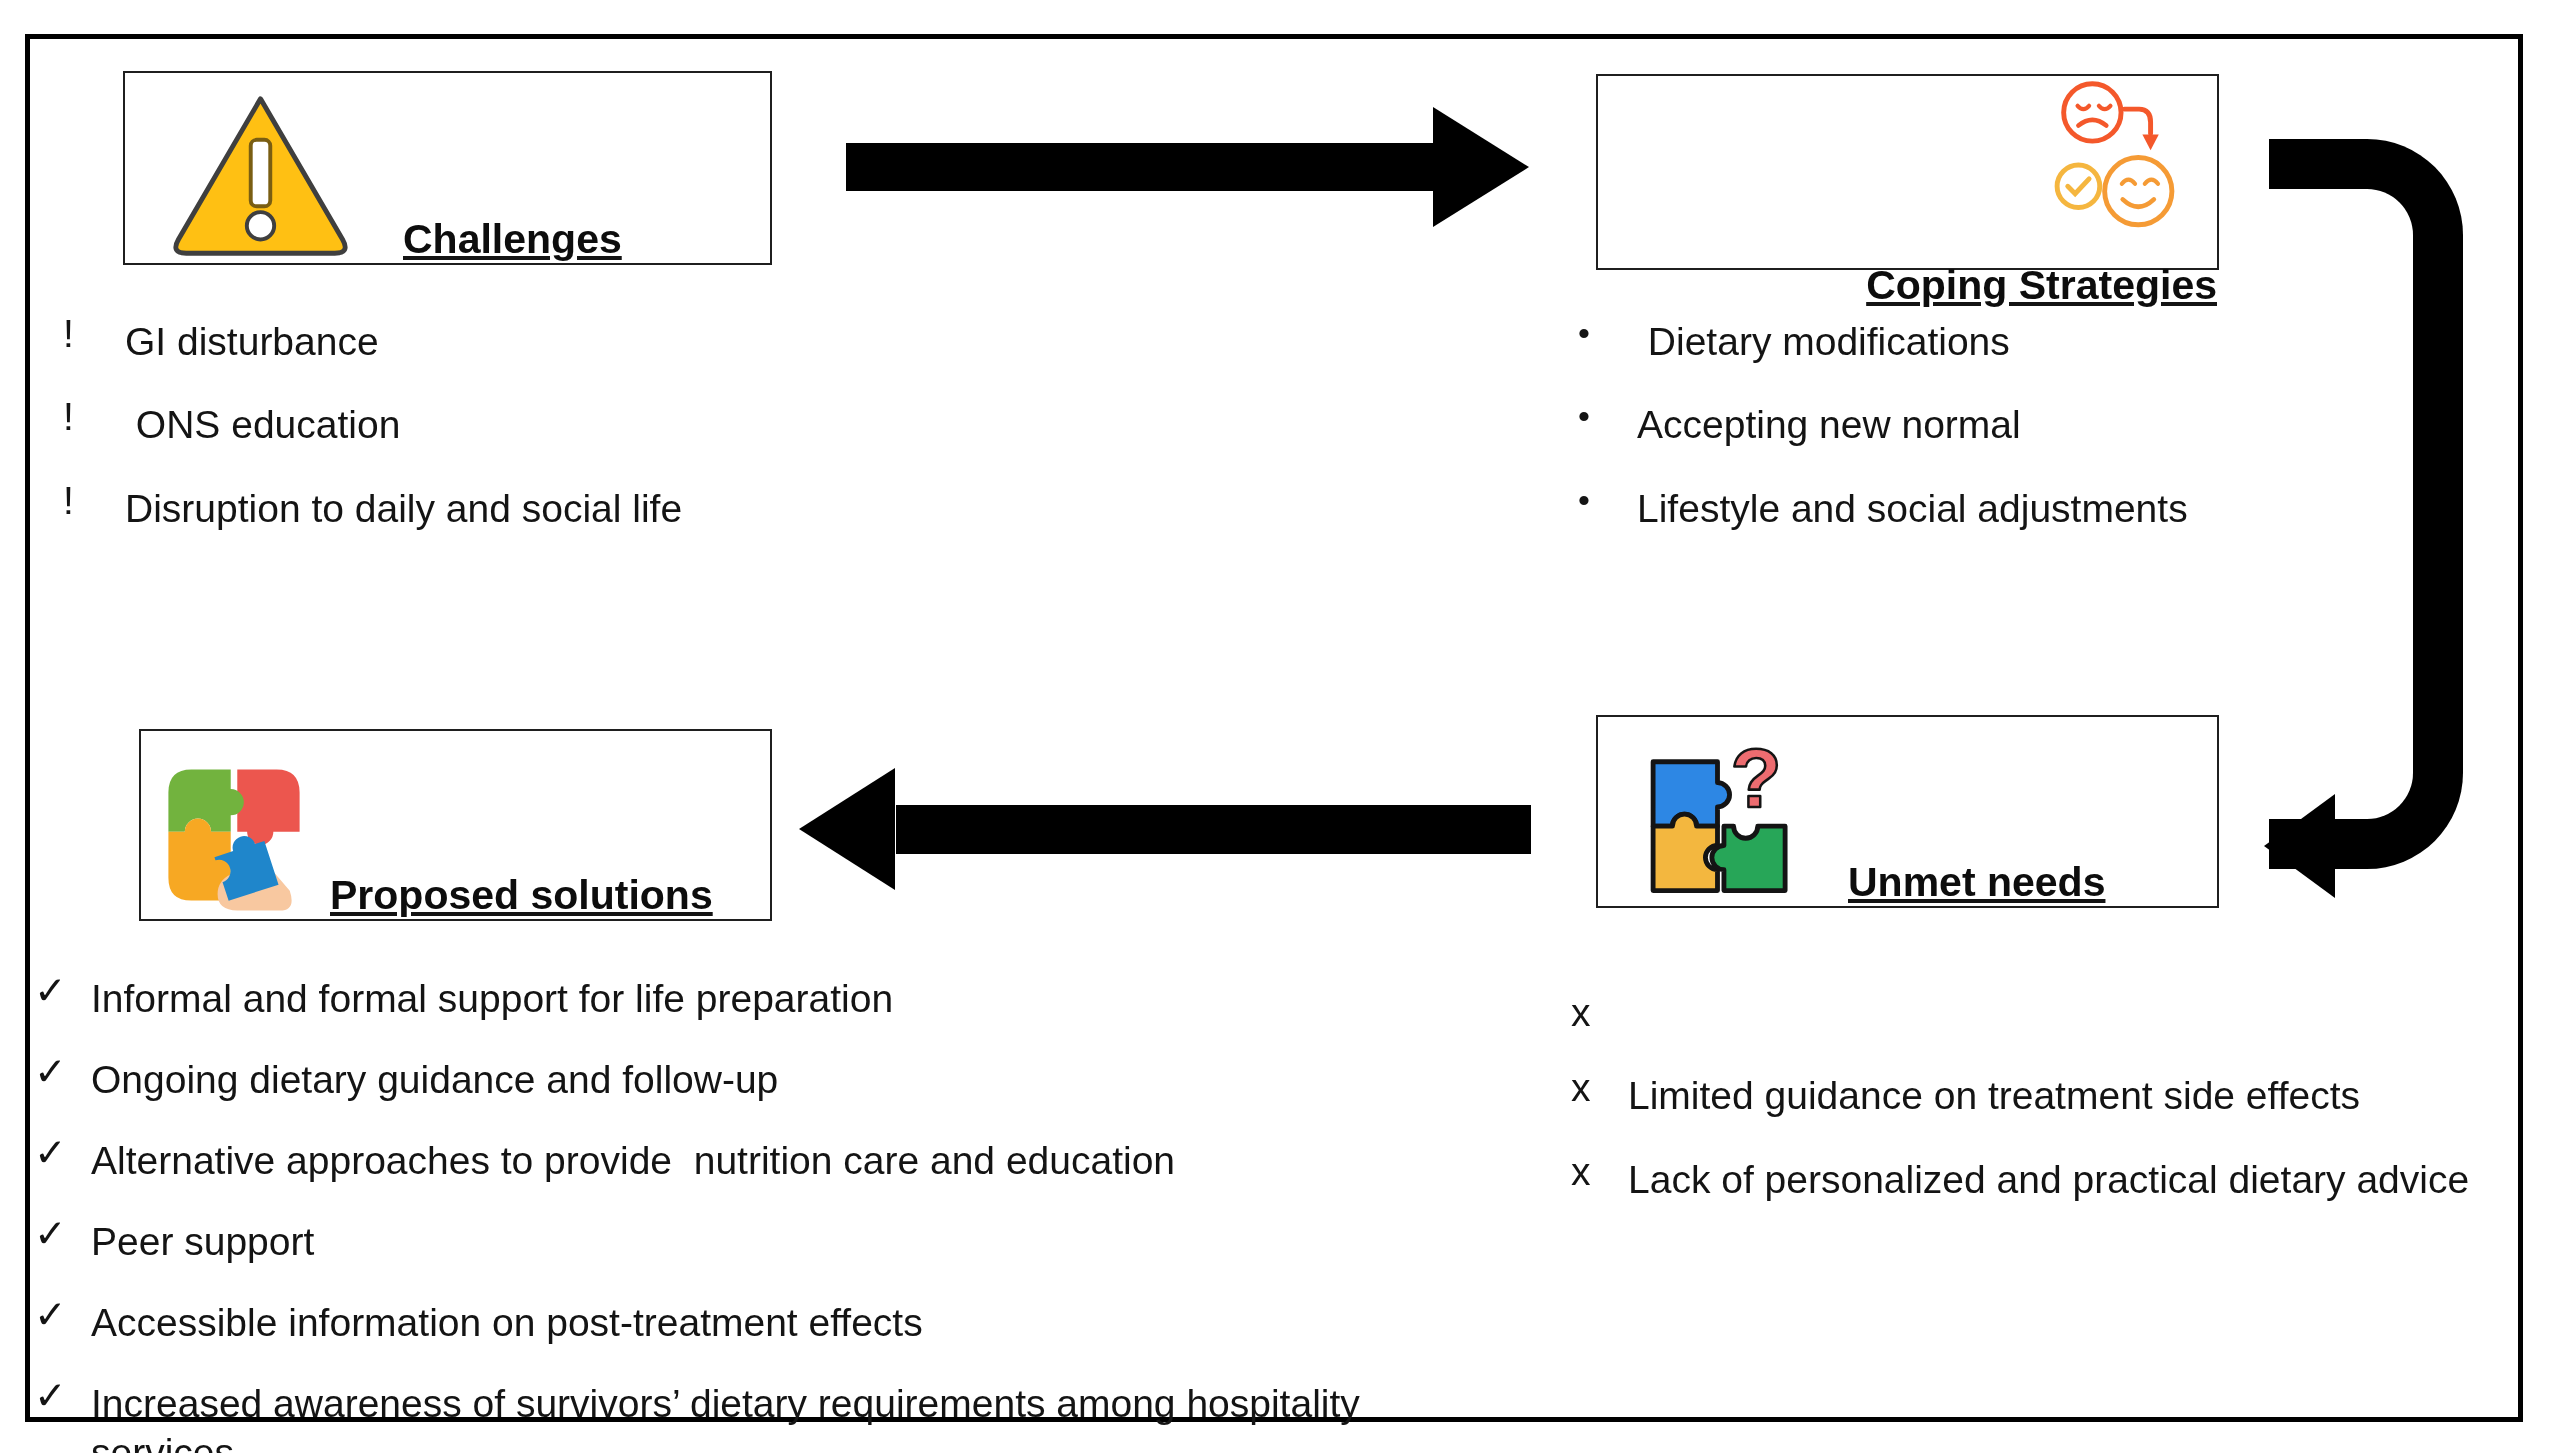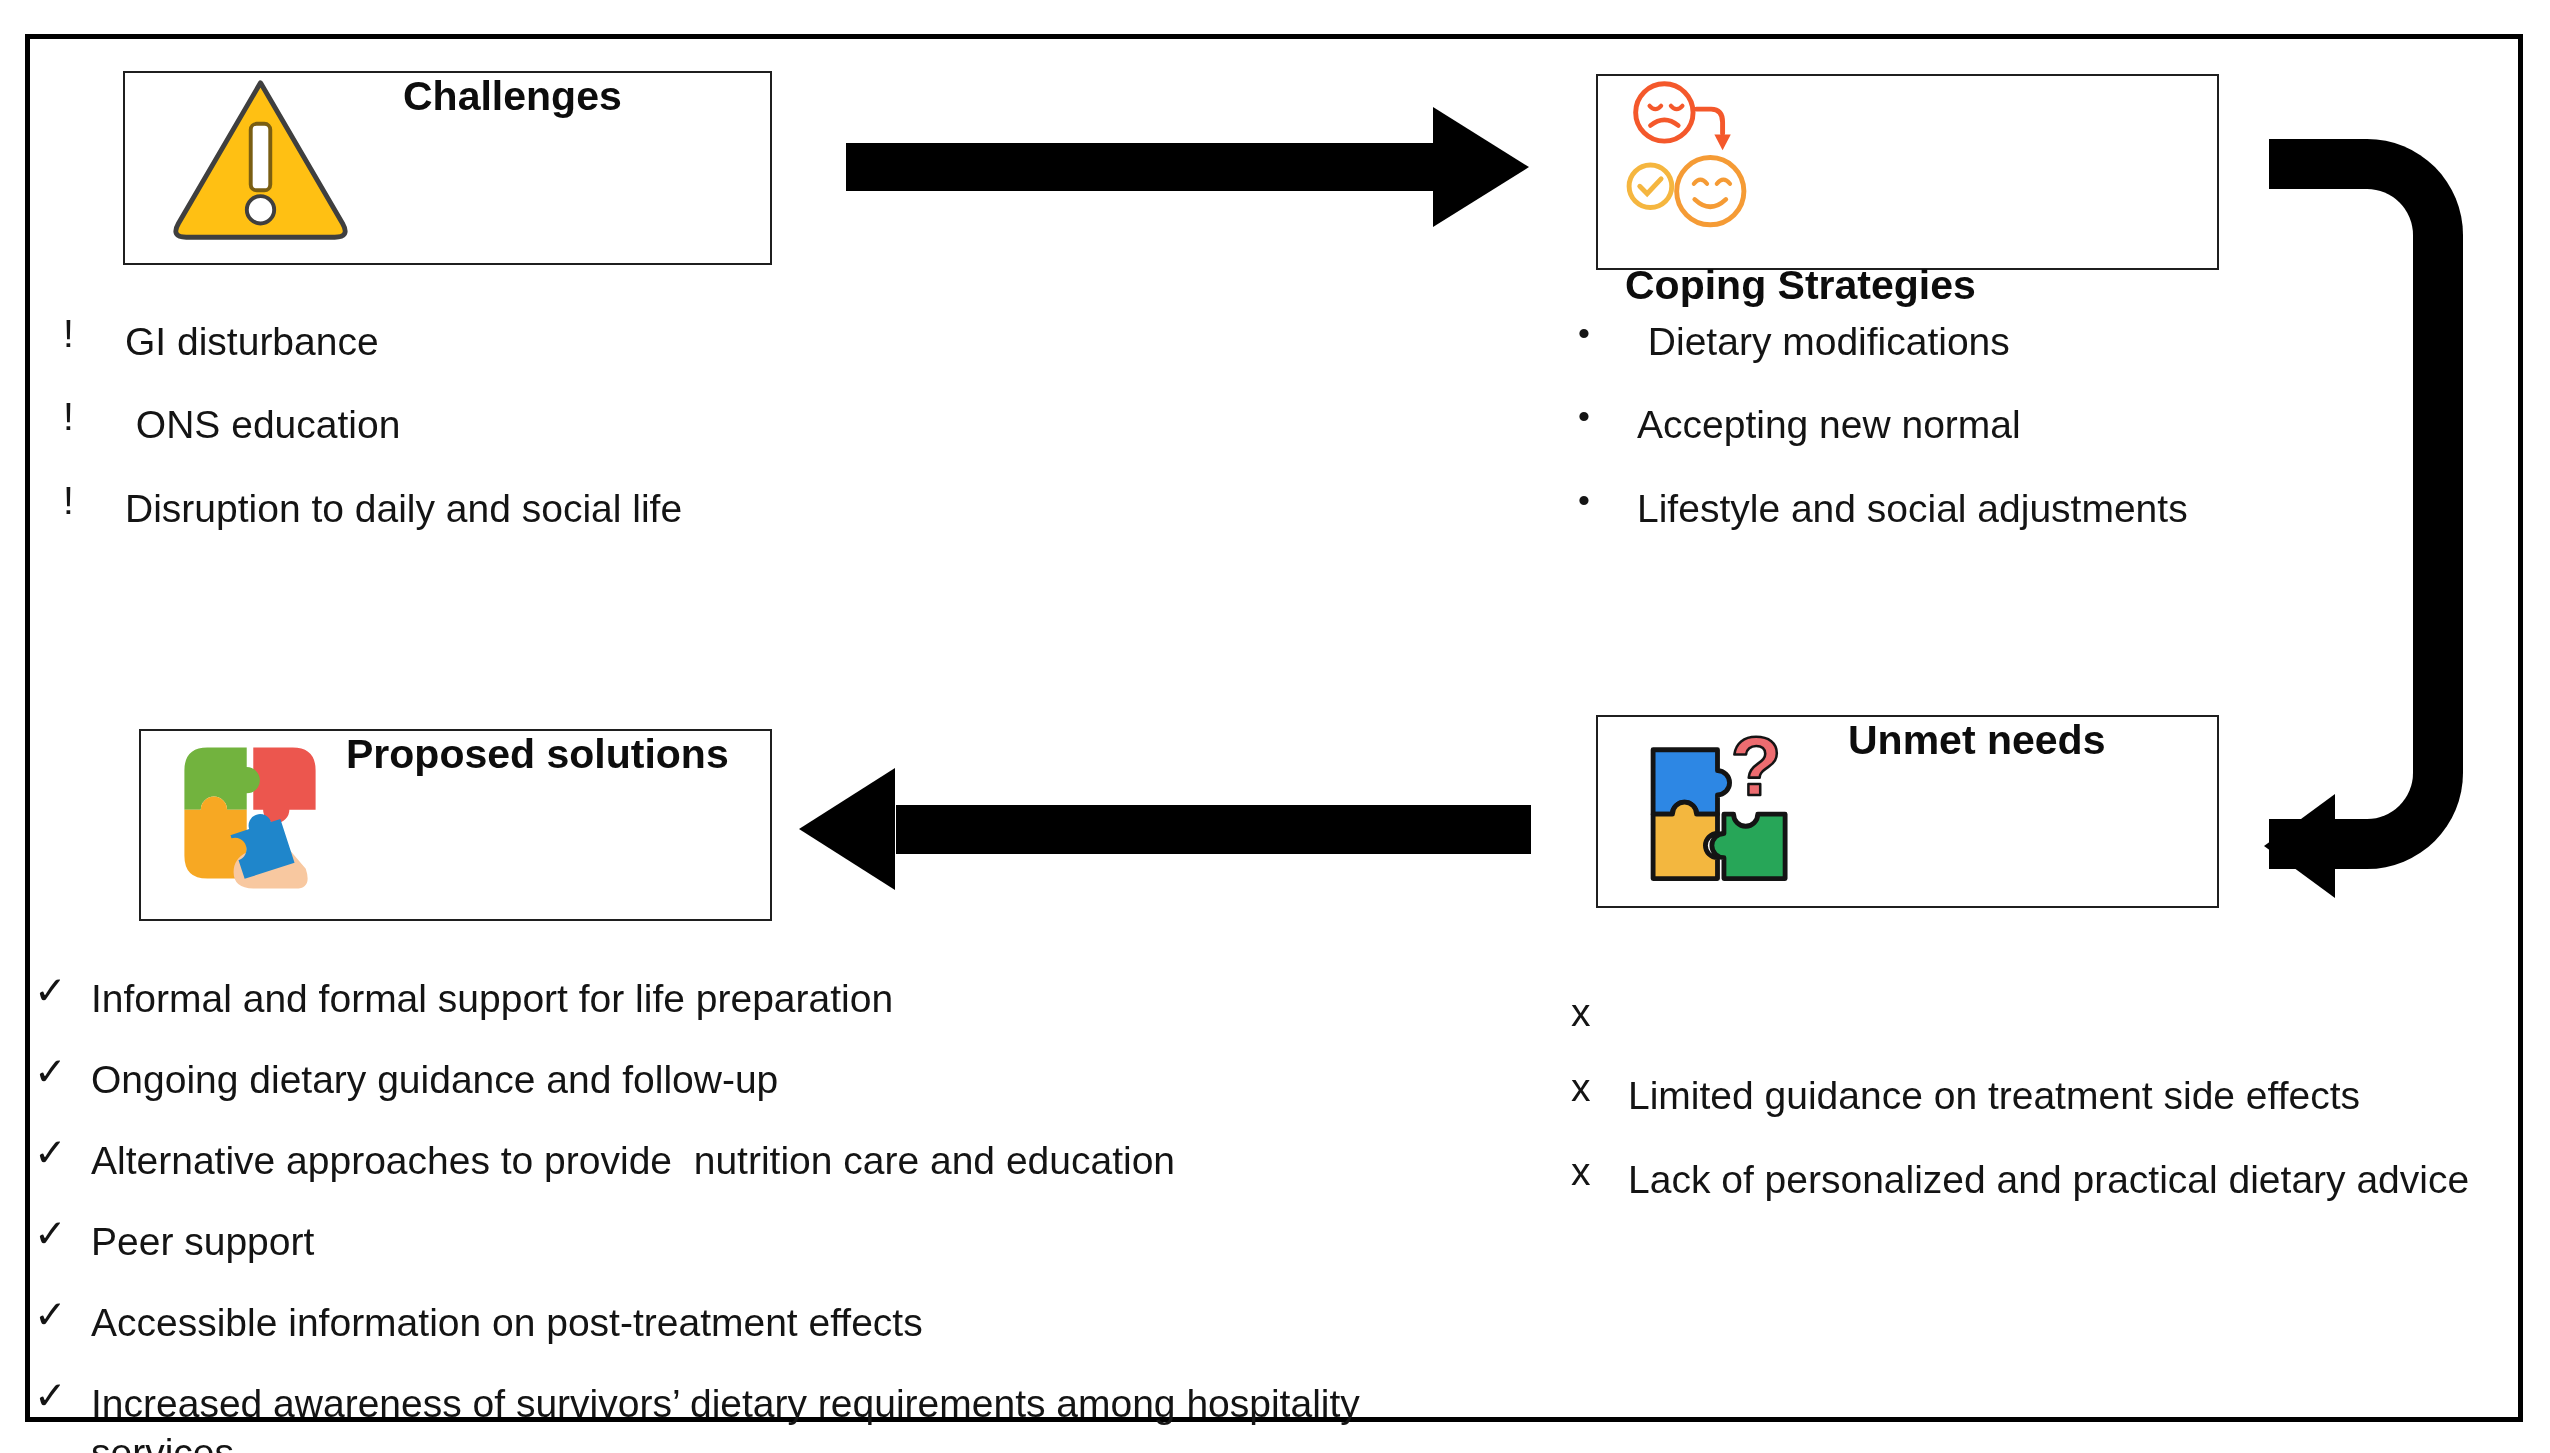--- a/index.html
+++ b/index.html
@@ -1,25 +1,25 @@
 <!DOCTYPE html>
 <html style="font-size:11.4px"><head>
 <meta charset="utf-8">
 <style>
   html,body{margin:0;padding:0;background:#ffffff;}
   #canvas{position:relative;width:2550px;height:1453px;background:#ffffff;
           font-family:"Liberation Sans",sans-serif;color:#141414;overflow:hidden;}
   .frame{position:absolute;left:25px;top:34px;width:2498px;height:1388px;
          border:5.7px solid #000;box-sizing:border-box;}
-  .hbox{position:absolute;display:flex;align-items:flex-start;border:2.9px solid #1f1f1f;
-        background:#fff;box-sizing:border-box;}
+  .hbox{position:absolute;display:flex;align-items:flex-end;border:2.9px solid #1f1f1f;
+        background:#fff;box-sizing:border-box;text-decoration:underline;}
   #box-challenges{left:123px;top:71px;width:649px;height:194px;padding-left:37px;gap:44px;}
   #box-coping{left:1596px;top:74px;width:623px;height:196px;padding-left:27px;gap:15.7px;flex-direction:column;}
   #box-unmet{left:1596px;top:715px;width:623px;height:193px;padding-left:39px;gap:50px;}
-  #box-solutions{left:139px;top:729px;width:633px;height:192px;padding-left:23px;gap:10px;}
+  #box-solutions{left:139px;top:729px;width:633px;height:192px;padding-left:7px;gap:10px;}
   .box-title{font-size:41px;font-weight:bold;color:#0d0d0d;white-space:nowrap;}
 
   .list{position:absolute;font-size:39px;line-height:49px;}
   .li-row{display:flex;margin-bottom:26.4px;}
   .li-bullet{flex:0 0 auto;}
   .li-text{white-space:pre-wrap;margin-top:8px;}
   #list-challenges{left:63px;top:309px;width:1072px;}
   #list-challenges .li-bullet{width:62px;}
   #list-coping{left:1578px;top:309px;width:958px;}
   #list-coping .li-bullet{width:59px;font-size:34px;}

